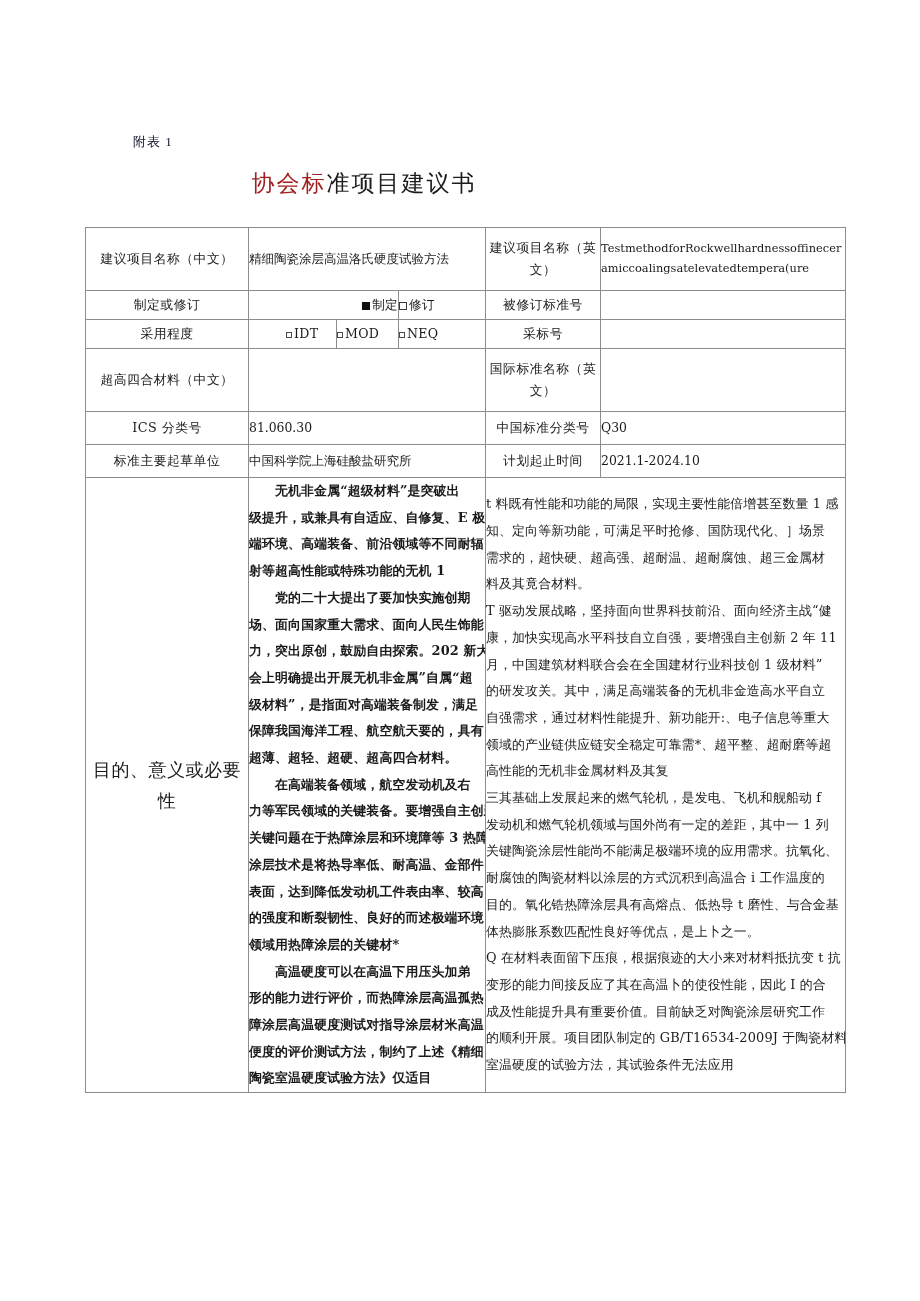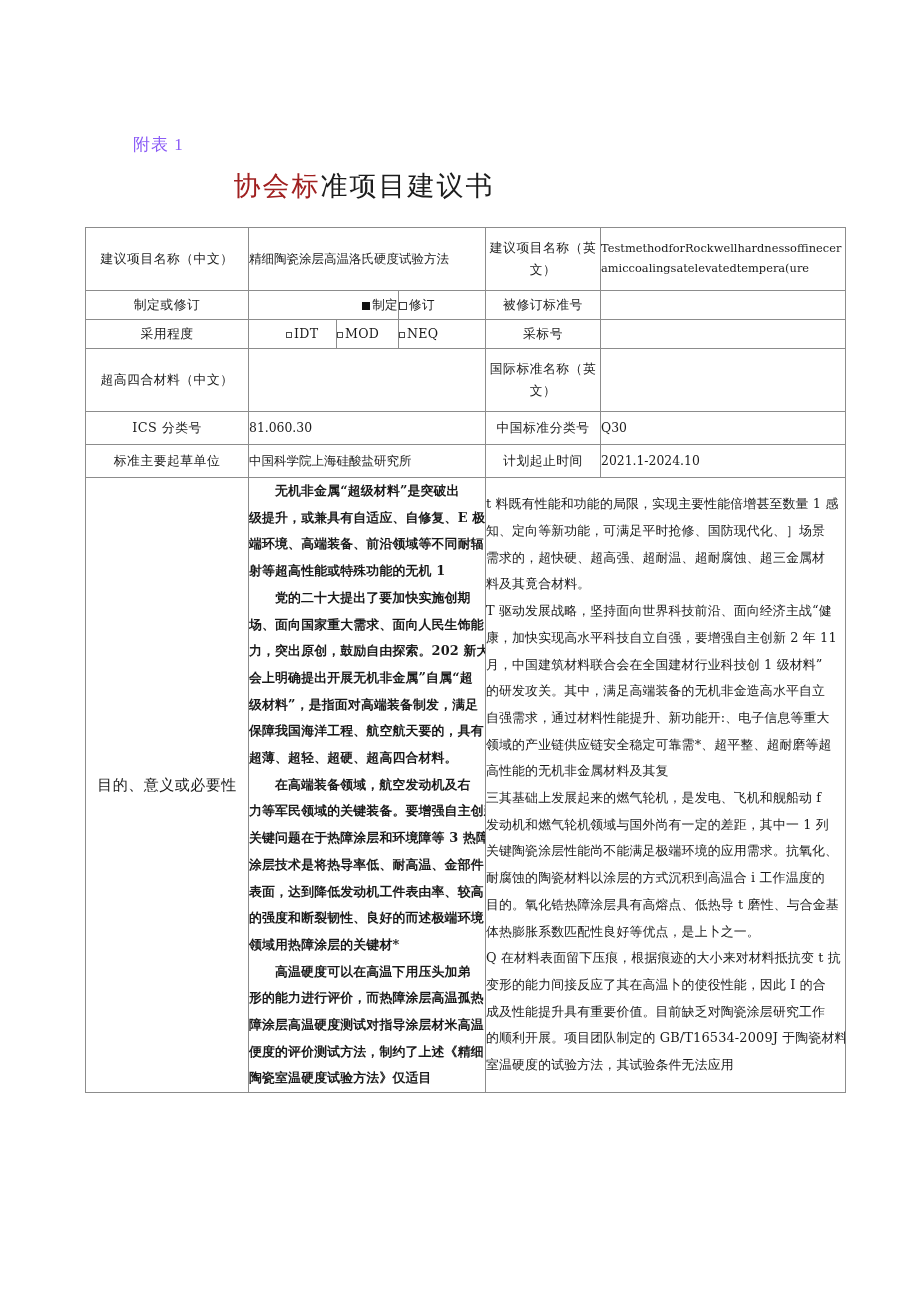--- a/index.html
+++ b/index.html
@@ -21,33 +21,33 @@
     width: 920px;
     height: 1301px;
     box-sizing: border-box;
   }
 
   
   .attach-label {
     position: absolute;
     left: 133px;
     top: 133px;
-    font-size: 17px;
+    font-size: 13px;
     letter-spacing: 1px;
     font-family: Liberation Serif, serif;
-    color: #8b5cf6;
+    color: #0f172a;
   }
 
   .doc-title {
     position: absolute;
     left: 0;
     top: 168px;
     width: 728px;
     text-align: center;
-    font-size: 27px;
+    font-size: 23px;
     letter-spacing: 2px;
     font-family: "DejaVu Serif", "Liberation Serif", serif;
     white-space: nowrap;
   }
   .doc-title .t-red { color: #a02020; }
   .doc-title .t-dark { color: #1c1c1c; }
 
   
   .form-table {
     position: absolute;
@@ -118,21 +118,21 @@
 
   .mono-num {
     font-family: "DejaVu Serif", "Liberation Serif", serif;
     font-size: 12.4px;
   }
 
   
   .purpose-label-cell {
     text-align: center;
     vertical-align: middle;
-    font-size: 15px;
+    font-size: 18px;
     letter-spacing: 0.5px;
   }
   .body-col {
     vertical-align: top;
     padding: 6px 0 10px 0;
     overflow: hidden;
   }
   .body-col-left  { padding-left: 5px; padding-right: 0px; font-weight: bold; }
   .body-col-right { padding-left: 4px; padding-right: 0px; }
   .para-line {

